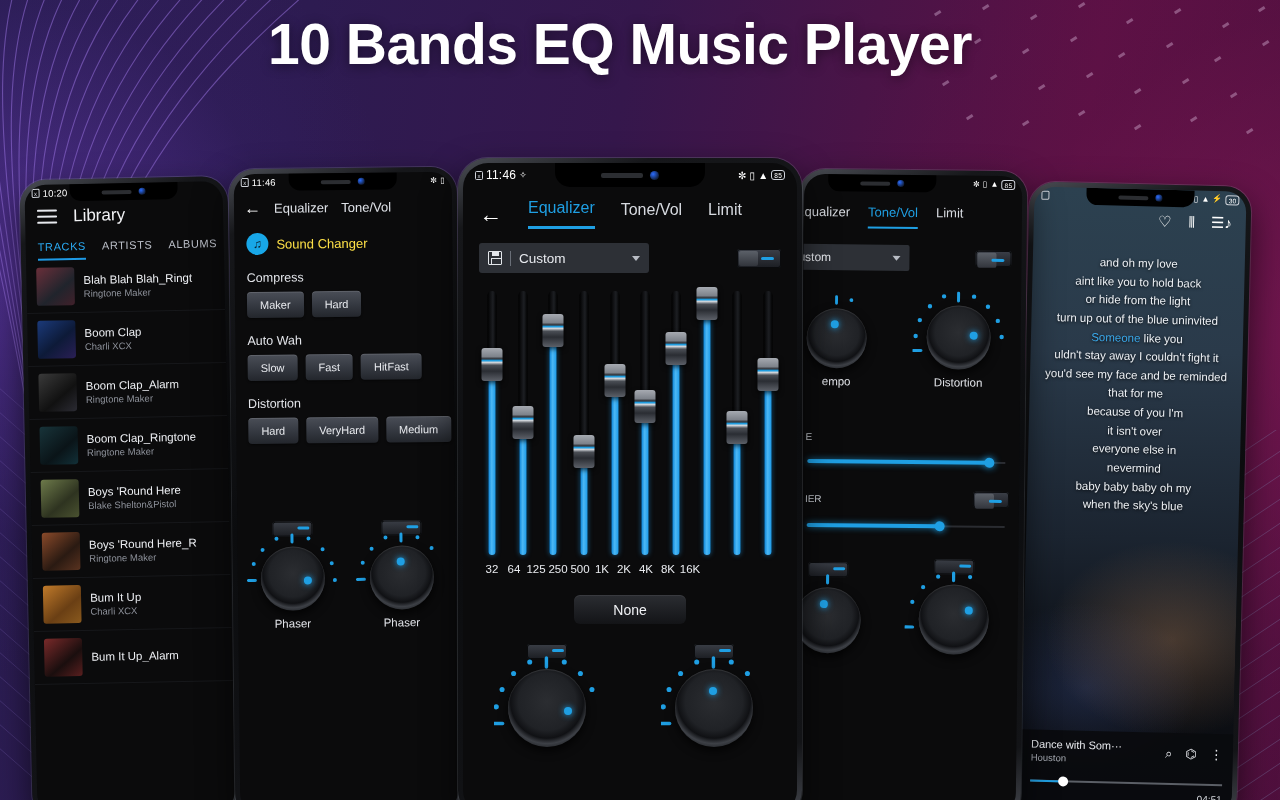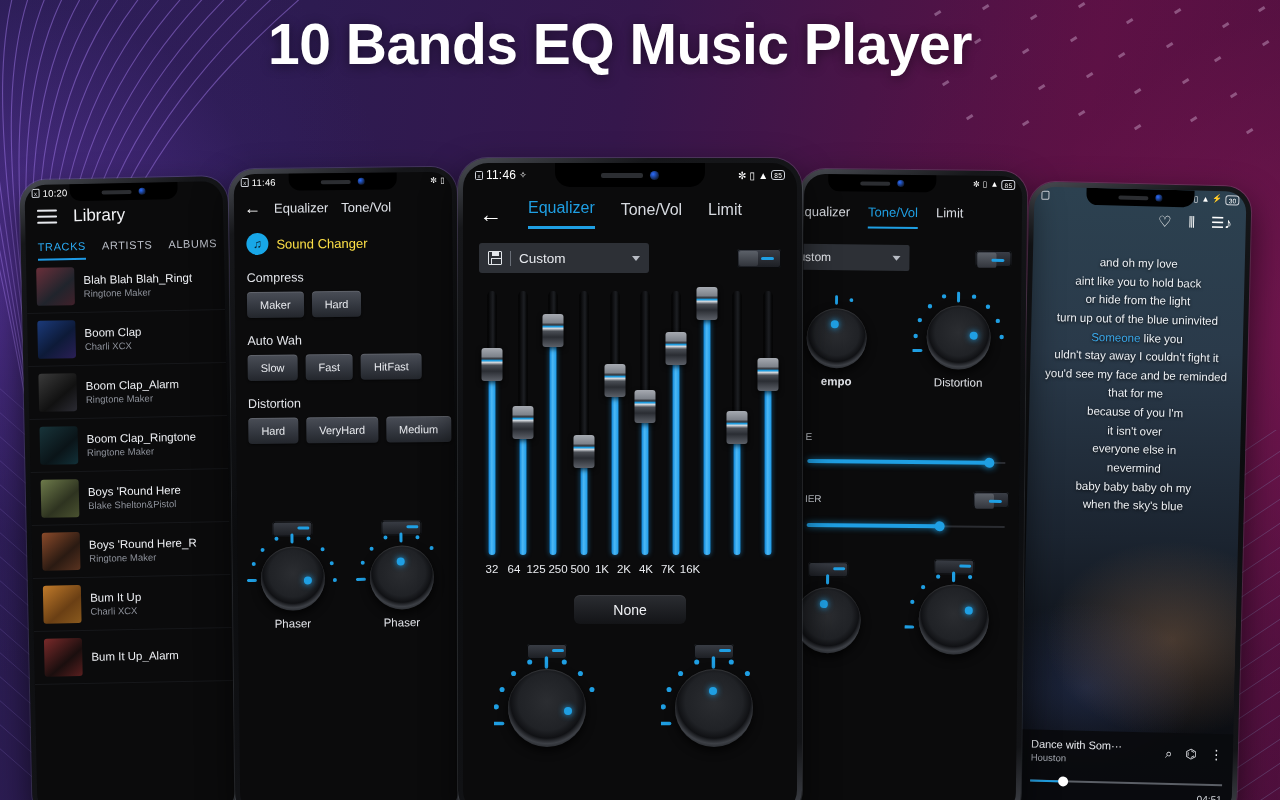--- a/index.html
+++ b/index.html
@@ -574,21 +574,21 @@
 
     <div class="bandlabels">
       <span>32</span>
       <span>64</span>
       <span>125</span>
       <span>250</span>
       <span>500</span>
       <span>1K</span>
       <span>2K</span>
       <span>4K</span>
-      <span>7K</span>
+      <span>8K</span>
       <span>16K</span>
     </div>
 
     <div class="nonebtn">None</div>
 
     <div class="knobrow" style="padding-top:20px;">
       <div class="knobwrap">
         <div class="knob-toggle"></div>
         <div style="position:relative;">
           <svg class="tickring" viewBox="0 0 92 92">
@@ -657,21 +657,21 @@
 
     <div class="p4-preset">
       <div class="preset">
         <span>ustom</span>
         <span class="caret"></span>
       </div>
       <div class="switch" style="width:36px;height:16px;"></div>
     </div>
 
     <div class="knobrow" style="padding-top:34px;">
-      <div class="knobwrap" style="margin-left:-26px;font-weight:bold;">
+      <div class="knobwrap" style="margin-left:-26px;">
         <div style="position:relative;">
           <svg class="tickring" viewBox="0 0 92 92">
             <g fill="#1f9fe3">
                 <rect x="44" y="1" width="3" height="10" rx="1.5"></rect>
                 <circle cx="61" cy="6" r="2"></circle>
               </g>
           </svg>
           <div class="knob" style="width:60px;height:60px;">
               <span class="dot" style="left:24px; top:12px;"></span>
             </div>

